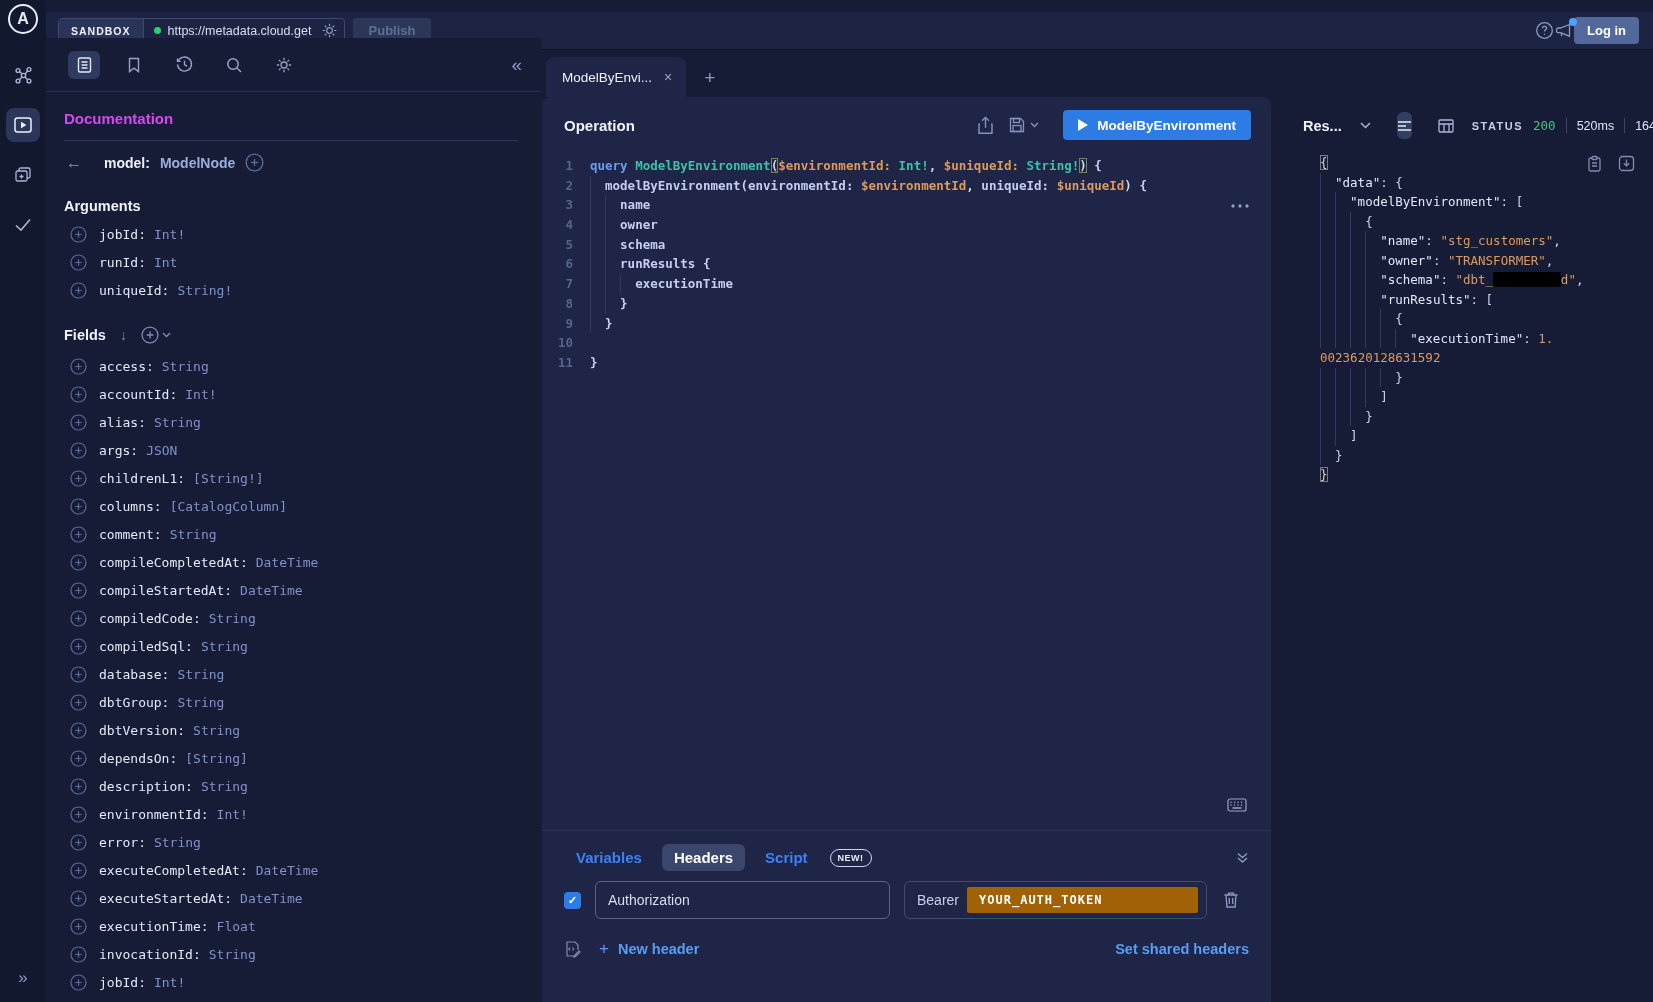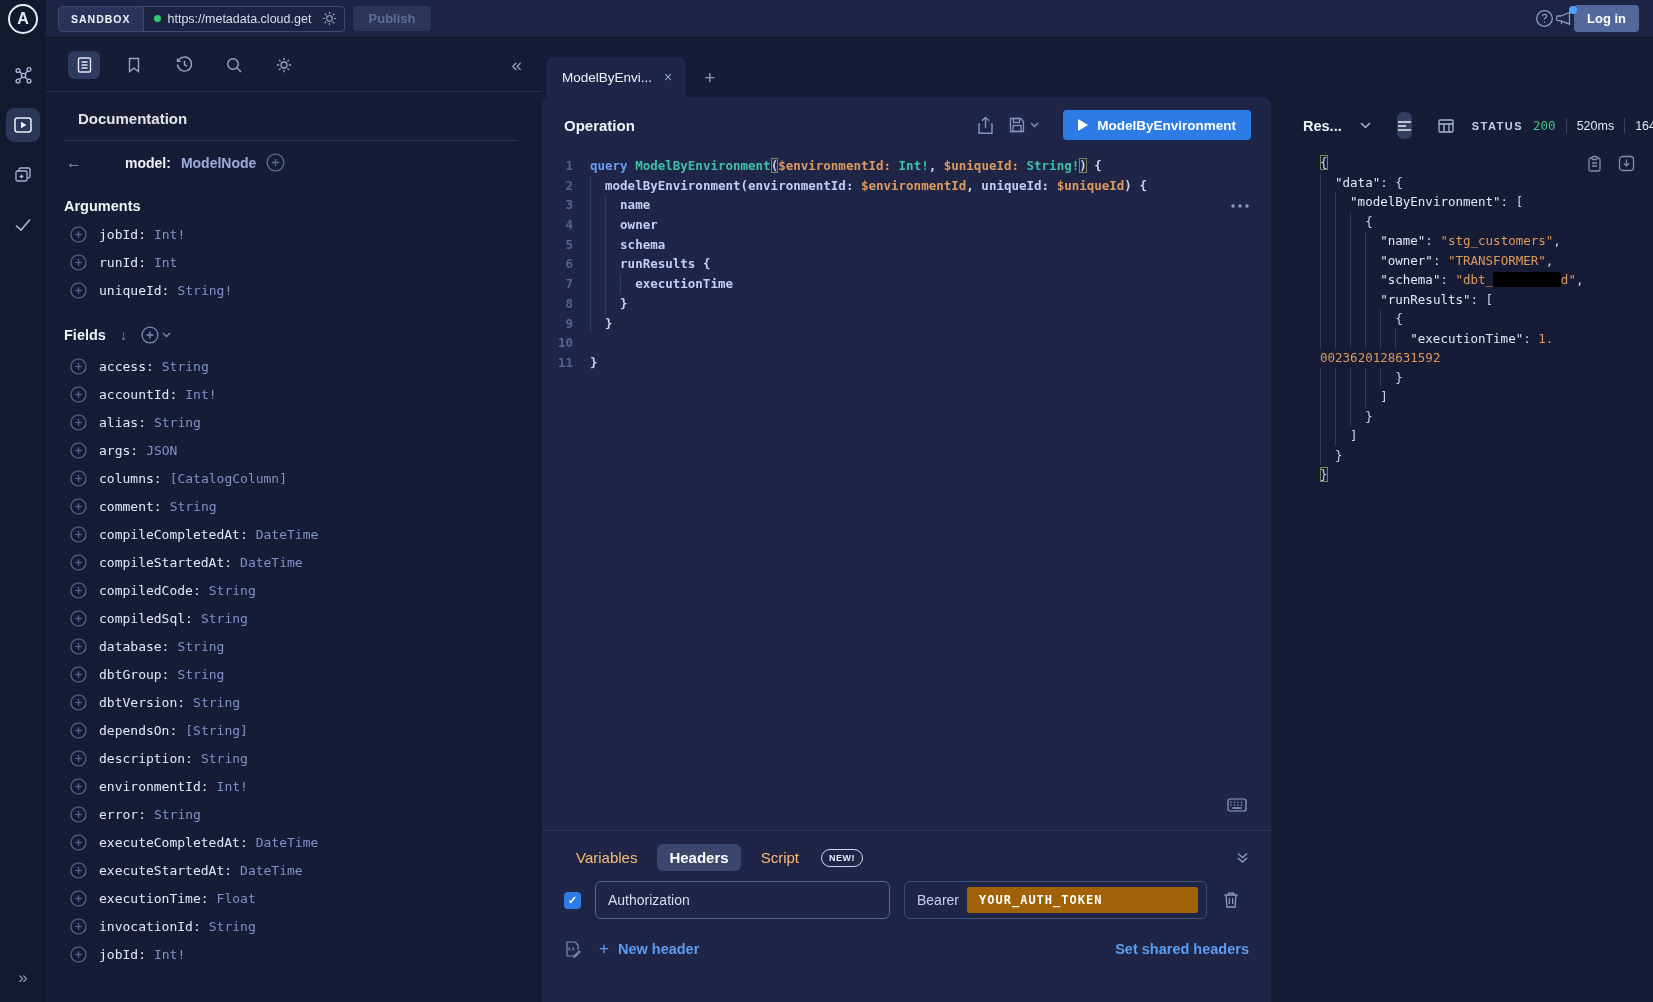--- a/index.html
+++ b/index.html
@@ -16,45 +16,45 @@
 
   
   .rail{position:absolute;left:0;top:0;width:46px;height:1002px;background:var(--rail);display:flex;flex-direction:column;align-items:center;z-index:5;}
   .rail-logo{width:30px;height:30px;border:2px solid #e8ecf5;border-radius:50%;display:flex;align-items:center;justify-content:center;font-weight:bold;font-size:16px;color:#e8ecf5;margin-top:4px;}
   .rail-icons{display:flex;flex-direction:column;align-items:center;margin-top:24px;gap:16px;}
   .rail-btn{width:34px;height:34px;display:flex;align-items:center;justify-content:center;border-radius:8px;color:#aab5d6;cursor:pointer;}
   .rail-btn.sel{background:#2c3659;color:#eef2fb;}
   .rail-expand{position:absolute;bottom:14px;left:0;width:46px;text-align:center;font-size:17px;color:var(--muted);cursor:pointer;}
 
   
-  .topbar{position:absolute;left:46px;top:0;right:0;height:38px;background:var(--topbar);display:flex;align-items:center;padding:0 14px 0 12px;border-bottom:1px solid #10142a;}
+  .topbar{position:absolute;left:46px;top:12px;right:0;height:38px;background:var(--topbar);display:flex;align-items:center;padding:0 14px 0 12px;border-bottom:1px solid #10142a;}
   .env-group{display:flex;align-items:center;height:26px;border:1px solid var(--border2);border-radius:4px;overflow:hidden;}
   .env-chip{background:#2a3458;height:100%;display:flex;align-items:center;padding:0 12px;font-size:10.5px;font-weight:bold;letter-spacing:1px;color:#eef1f9;border-right:1px solid var(--border2);cursor:pointer;}
   .url-box{display:flex;align-items:center;gap:7px;padding:0 6px 0 10px;height:100%;width:200px;cursor:text;}
   .url-dot{width:7px;height:7px;border-radius:50%;background:#2ecc71;flex:none;}
   .url-text{font-size:12.5px;color:#d8deee;white-space:nowrap;overflow:hidden;width:150px;}
   .url-gear{color:#8b97bb;flex:none;cursor:pointer;}
   .publish-btn{margin-left:8px;background:#2c3656;color:#5f6e96;font-size:13px;font-weight:bold;padding:5px 16px;border-radius:4px;cursor:default;}
   .topbar-right{margin-left:auto;display:flex;align-items:center;gap:0;}
   .tb-icon{color:#8d9ac2;cursor:pointer;position:relative;}
   .notif-dot{position:absolute;right:-3px;top:-3px;width:8px;height:8px;border-radius:50%;background:#4ea1ff;}
   .login-btn{background:#53689b;color:#fff;font-size:13px;font-weight:bold;padding:6px 13px;border-radius:4px;cursor:pointer;}
 
   
   .docs{position:absolute;left:46px;top:38px;width:496px;bottom:0;background:var(--bg);}
   .docs-toolbar{height:54px;display:flex;align-items:center;padding:0 20px 0 22px;border-bottom:1px solid #262f52;gap:18px;}
   .dt-btn{width:32px;height:28px;display:flex;align-items:center;justify-content:center;border-radius:6px;color:#97a3c5;cursor:pointer;}
   .dt-btn.sel{background:#2e3a60;color:#e3e9f6;}
   .docs-collapse{margin-left:auto;font-size:19px;color:var(--muted);cursor:pointer;}
   .docs-body{padding:18px 24px 0 18px;}
-  .docs-title{font-size:15px;font-weight:bold;color:#e5e5e5;margin-left:14px;}
+  .docs-title{font-size:15px;font-weight:bold;color:#d946ef;}
   .docs-hr{border:none;border-top:1px solid #2c3558;margin:13px 0 0 0;}
   .crumb-row{display:flex;align-items:center;gap:10px;margin:12px 0 0 2px;}
   .back-arrow{font-size:16px;color:var(--muted);cursor:pointer;}
-  .crumb-label{font-size:14px;font-weight:bold;color:#eef1f9;margin-left:33px;}
+  .crumb-label{font-size:14px;font-weight:bold;color:#eef1f9;margin-left:12px;}
   .crumb-type{font-size:14px;font-weight:bold;color:#9dacdc;}
   .sec-title{font-size:14.5px;font-weight:bold;color:#f0f3fa;}
   .args-head{margin:26px 0 6px 0;}
   .fields-head{margin:22px 0 8px 0;display:flex;align-items:center;gap:14px;}
   .mini-ic{color:#7d8cb8;cursor:pointer;display:flex;align-items:center;gap:3px;}
   .sort-ic{font-size:14px;}
   .doc-row{display:flex;align-items:center;height:28px;gap:12px;padding-left:6px;font-family:"DejaVu Sans Mono",monospace;font-size:13px;}
   .doc-row .f-name{color:#e3e9f6;}
   .doc-row .f-type{color:var(--typec);margin-left:-4px;}
   .plus-circle{flex:none;display:flex;cursor:pointer;}
@@ -82,21 +82,21 @@
   .tk-var{color:var(--orange);} .tk-punc{color:var(--punc);} .tk-field{color:var(--fieldc);}
   .tk-key{color:#e2e8f7;} .tk-str{color:var(--orange);} .tk-num{color:var(--orange);}
   .tk-brkt{color:var(--punc);box-shadow:inset 0 0 0 1px #7c835a;}
   .tk-redact{background:#000;color:#000;border-radius:1px;}
   .kebab{position:absolute;top:58px;right:22px;color:#8e9bc2;cursor:pointer;}
   .kbd-icon{position:absolute;bottom:18px;right:24px;color:#9aa3c2;cursor:pointer;}
 
   
   .bottom-panel{height:172px;border-top:1px solid var(--border);padding:13px 22px 0 22px;position:relative;}
   .bp-tabs{display:flex;align-items:center;gap:8px;}
-  .bp-tab{font-size:15px;color:#fdba74;padding:5px 12px;cursor:pointer;}
+  .bp-tab{font-size:15px;color:#3b82f6;padding:5px 12px;cursor:pointer;font-weight:bold;}
   .bp-tab.sel{background:#3a466b;border-radius:6px;color:#fff;font-weight:bold;}
   .new-badge{border:1px solid #cfd6ea;border-radius:10px;font-size:9px;font-weight:bold;letter-spacing:.5px;color:#e8edf8;padding:3px 7px;margin-left:2px;}
   .bp-collapse{margin-left:auto;color:#8e9bc2;cursor:pointer;}
   .hdr-row{display:flex;align-items:center;margin-top:10px;gap:14px;}
   .chk{width:17px;height:17px;border-radius:4px;background:var(--accent);color:#fff;font-size:11px;font-weight:bold;display:flex;align-items:center;justify-content:center;cursor:pointer;flex:none;}
   .key-input{width:295px;height:38px;background:transparent;border:1px solid #57658c;border-radius:6px;color:#d7deef;font-size:14px;padding:0 12px;font-family:"Liberation Sans",sans-serif;outline:none;}
   .val-box{width:303px;height:38px;border:1px solid #404d72;border-radius:6px;display:flex;align-items:center;padding:0 8px 0 12px;gap:8px;cursor:text;}
   .val-prefix{font-size:14px;color:#c9d1e8;flex:none;}
   .val-token{background:#a16207;color:#fff;border-radius:2px;font-family:"DejaVu Sans Mono",monospace;font-size:12px;font-weight:bold;letter-spacing:1px;padding:6px 12px;flex:1;}
   .trash-ic{color:#8e9bc2;cursor:pointer;margin-left:2px;}
@@ -333,20 +333,30 @@
     <span class="f-name">args:</span>
     <span class="f-type">JSON</span>
   </div>
         <div class="doc-row">
     <span class="plus-circle">
       <svg width="17" height="17" viewBox="0 0 17 17" fill="none" stroke="#5a6a96" stroke-width="1.2">
         <circle cx="8.5" cy="8.5" r="7.5"></circle>
               <path d="M8.5 5.3v6.4M5.3 8.5h6.4"></path>
       </svg>
     </span>
+    <span class="f-name">childrenL1:</span>
+    <span class="f-type">[String!]</span>
+  </div>
+        <div class="doc-row">
+    <span class="plus-circle">
+      <svg width="17" height="17" viewBox="0 0 17 17" fill="none" stroke="#5a6a96" stroke-width="1.2">
+        <circle cx="8.5" cy="8.5" r="7.5"></circle>
+              <path d="M8.5 5.3v6.4M5.3 8.5h6.4"></path>
+      </svg>
+    </span>
     <span class="f-name">columns:</span>
     <span class="f-type">[CatalogColumn]</span>
   </div>
         <div class="doc-row">
     <span class="plus-circle">
       <svg width="17" height="17" viewBox="0 0 17 17" fill="none" stroke="#5a6a96" stroke-width="1.2">
         <circle cx="8.5" cy="8.5" r="7.5"></circle>
               <path d="M8.5 5.3v6.4M5.3 8.5h6.4"></path>
       </svg>
     </span>

